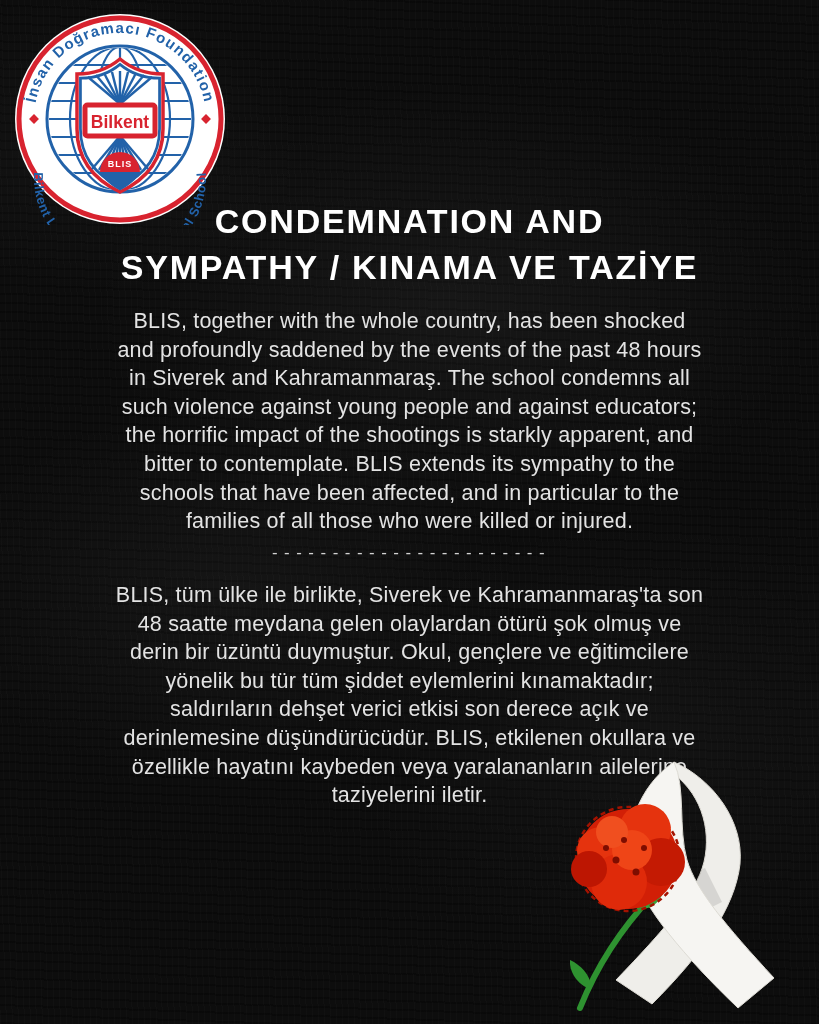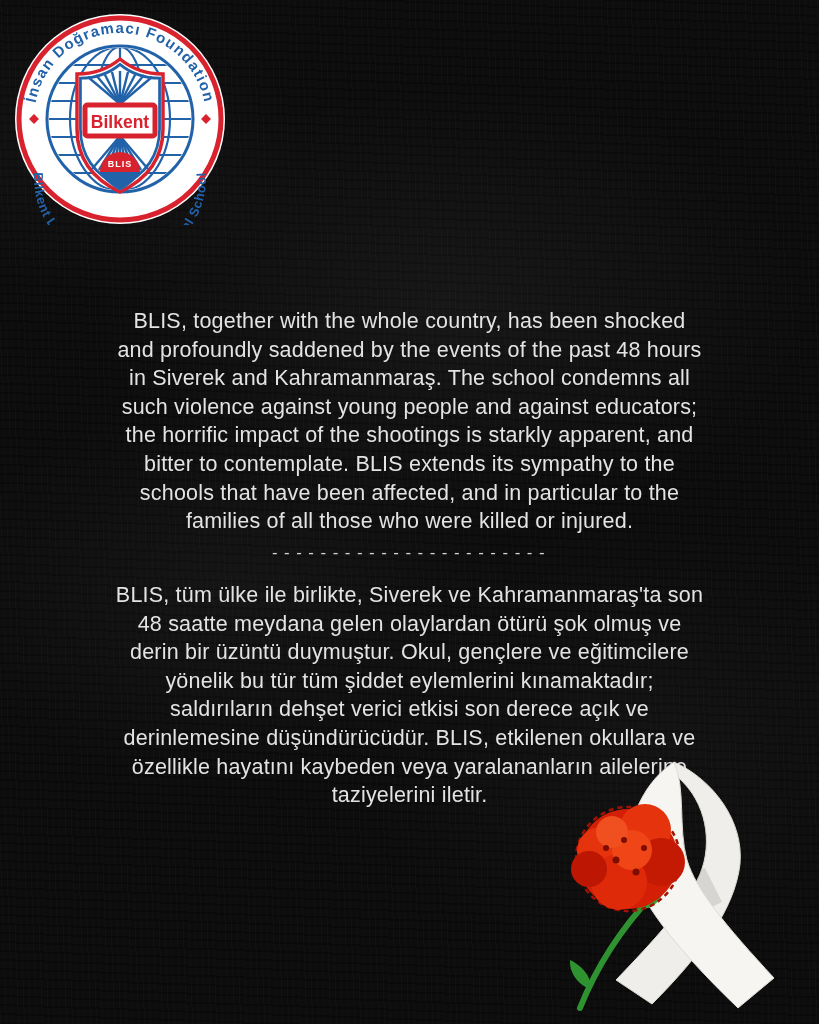--- a/index.html
+++ b/index.html
@@ -109,20 +109,22 @@
         <line x1="106" y1="123" x2="134" y2="156"></line>
       </g>
       <path d="M 85,159 L 127,159 C 121.5,167.5 114,173 106,177.5 C 98,173 90.5,167.5 85,159 Z" fill="#2262a9"></path>
       <rect x="71" y="92" width="70" height="31" rx="2.5" fill="#ffffff" stroke="#d8232f" stroke-width="5"></rect>
       <text x="106" y="114.5" text-anchor="middle" font-family="Liberation Sans, sans-serif" font-weight="bold" font-size="17.5" fill="#d8232f">Bilkent</text>
       <path d="M 86,159 A 20,20 0 0 1 126,159 Z" fill="#d8232f"></path>
       <text x="106" y="154" text-anchor="middle" font-family="Liberation Sans, sans-serif" font-weight="bold" font-size="9" letter-spacing="1" fill="#ffffff">BLIS</text>
     </g>
   </svg>
 
+  <h1 class="title">CONDEMNATION AND
+SYMPATHY / KINAMA VE TAZİYE</h1>
 
   <p class="para english">BLIS, together with the whole country, has been shocked
 and profoundly saddened by the events of the past 48 hours
 in Siverek and Kahramanmaraş. The school condemns all
 such violence against young people and against educators;
 the horrific impact of the shootings is starkly apparent, and
 bitter to contemplate. BLIS extends its sympathy to the
 schools that have been affected, and in particular to the
 families of all those who were killed or injured.</p>
 

